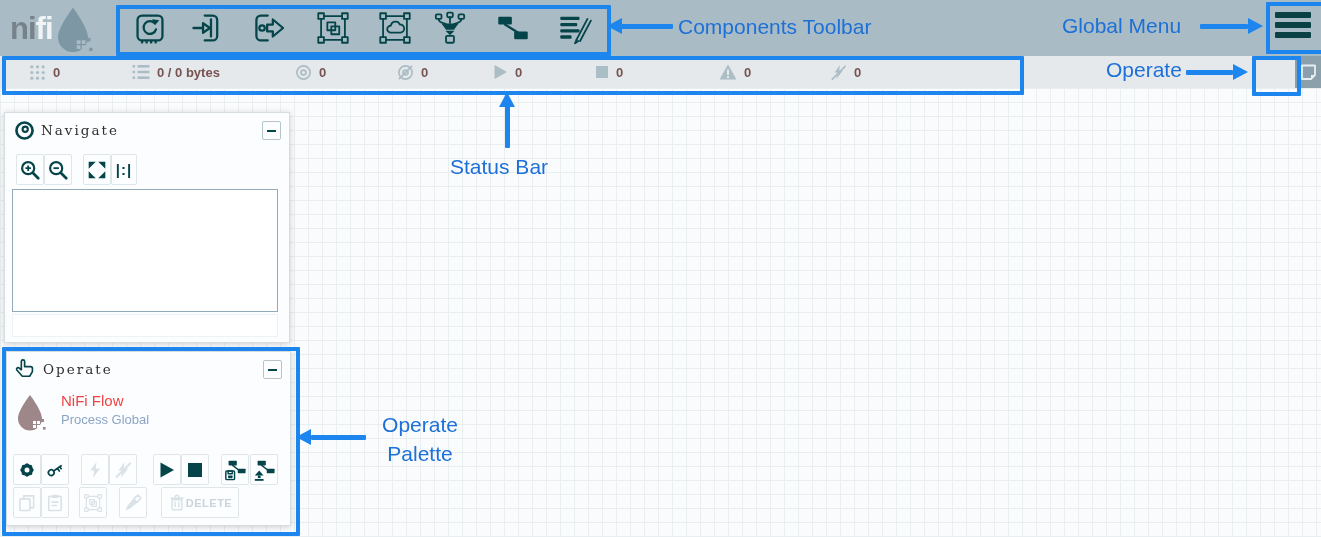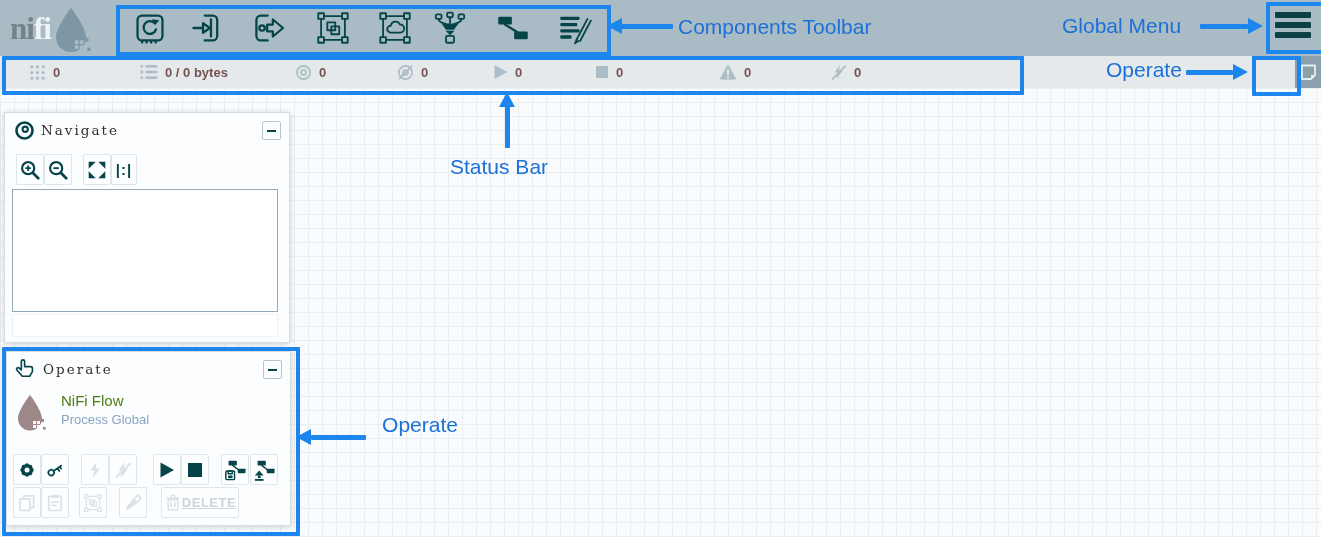--- a/index.html
+++ b/index.html
@@ -1,21 +1,21 @@
 <!DOCTYPE html>
 <html><head>
 <meta charset="utf-8">
 <style>
   html,body{margin:0;padding:0;background:#fff;}
   .app{position:relative;width:1321px;height:537px;overflow:hidden;
        font-family:"Liberation Sans",sans-serif;-webkit-font-smoothing:antialiased;}
 
   
   .hdr{position:absolute;left:0;top:0;width:1321px;height:56px;background:#a9bbc5;}
-  .logo{position:absolute;left:10px;top:7px;height:44px;display:flex;align-items:center;font-family:Liberation Serif, serif;}
+  .logo{position:absolute;left:10px;top:7px;height:44px;display:flex;align-items:center;}
   .logo .wordmark{font-weight:bold;font-size:31px;letter-spacing:-1px;line-height:44px;}
   .logo .ni{color:#76838b}.logo .fi{color:#f1f4f5}
   .cbtn{position:absolute;top:11px;width:36px;height:34px;display:flex;align-items:center;justify-content:center;cursor:pointer;}
   .gmenu{position:absolute;left:1272px;top:9px;width:42px;height:32px;display:flex;flex-direction:column;justify-content:center;gap:4px;cursor:pointer;}
   .gmenu i{display:block;width:36px;height:6px;background:#0a4145;border-radius:1px;margin:0 auto;}
 
   
   .sbar{position:absolute;left:0;top:56px;width:1321px;height:32px;background:#e5e9ec;}
   .stat{position:absolute;top:0;height:32px;display:flex;align-items:center;gap:7px;}
   .stat .v{font-size:13px;font-weight:600;color:#775351;}
@@ -32,23 +32,23 @@
   .panel{position:absolute;background:#fcfdfe;border:1px solid #d6dde0;box-shadow:0 1px 6px rgba(0,0,0,.18);}
   .ptitle{font-family:"DejaVu Serif",serif;font-size:13.5px;letter-spacing:2px;color:#2e2e2e;}
   .collapse{position:absolute;right:8px;top:8px;width:17px;height:17px;border:1px solid #b7c4cb;border-radius:2px;
             background:#fcfdfe;display:flex;align-items:center;justify-content:center;cursor:pointer;}
   .collapse b{display:block;width:9px;height:2px;background:#05454a;}
   .pbtn{position:absolute;width:26px;height:29px;background:#fdfeff;border:1px solid #dee6e9;border-radius:2px;
         display:flex;align-items:center;justify-content:center;cursor:pointer;}
   .pbtn.dis{cursor:default;}
   .birdseye{position:absolute;background:#fff;border:1px solid #93aab9;}
   .birdseye2{position:absolute;background:#fff;border:1px solid #eef2f4;}
-  .dellabel{font-size:13px;font-weight:700;letter-spacing:.5px;color:#c9d5da;text-decoration:underline;}
-
-  .flowname{position:absolute;font-size:15px;color:#4d7c0f;}
+  .dellabel{font-size:11px;font-weight:700;letter-spacing:.5px;color:#c9d5da;}
+
+  .flowname{position:absolute;font-size:15px;color:#ef4444;}
   .flowtype{position:absolute;font-size:13px;color:#8aa5c5;}
   .flowid{position:absolute;font-size:13px;color:#9a625c;}
 
   
   .tk{fill:none;stroke:#05454a;stroke-width:2;stroke-linecap:round;stroke-linejoin:round;}
   .tk15{fill:none;stroke:#05454a;stroke-width:1.6;stroke-linecap:round;stroke-linejoin:round;}
   .tf{fill:#05454a;stroke:none;}
   .sk{fill:none;stroke:#abbdc5;stroke-width:1.8;stroke-linecap:round;stroke-linejoin:round;}
   .sf{fill:#abbdc5;stroke:none;}
   .dk{fill:none;stroke:#d9e2e6;stroke-width:2;stroke-linecap:round;stroke-linejoin:round;}
@@ -195,21 +195,21 @@
             <circle cx="9" cy="9" r="1.7"></circle>
             <circle cx="15" cy="9" r="1.7"></circle>
           <circle cx="3" cy="15" r="1.7"></circle>
             <circle cx="9" cy="15" r="1.7"></circle>
             <circle cx="15" cy="15" r="1.7"></circle>
         </g>
       </svg>
       <span class="v">0</span>
     </div>
 
-    <div class="stat" style="left:140px">
+    <div class="stat" style="left:132px">
       <svg class="ic" width="18" height="16" viewBox="0 0 18 16">
         <g class="sf">
           <rect x="0.5" y="1" width="2.6" height="2.6"></rect>
             <rect x="5.5" y="1" width="12" height="2.6"></rect>
           <rect x="0.5" y="6.7" width="2.6" height="2.6"></rect>
             <rect x="5.5" y="6.7" width="12" height="2.6"></rect>
           <rect x="0.5" y="12.4" width="2.6" height="2.6"></rect>
             <rect x="5.5" y="12.4" width="12" height="2.6"></rect>
         </g>
       </svg>
@@ -468,15 +468,16 @@
   <div class="ann a-label" style="left:1106px;top:58px;">Operate</div>
   <div class="ann a-line" style="left:1186px;top:69.5px;width:47px;height:5px;"></div>
   <div class="ann a-right" style="left:1233px;top:64px;"></div>
   <div class="ann a-box" style="left:1252px;top:56px;width:41px;height:32px;"></div>
 
   <div class="ann a-box" style="left:2px;top:347px;width:290px;height:181px;"></div>
   <div class="ann a-left" style="left:296px;top:429px;"></div>
   <div class="ann a-line" style="left:311px;top:434.5px;width:55px;height:5px;"></div>
   <div class="ann a-label" style="left:360px;top:410px;width:120px;text-align:center;line-height:29px;">
     <div>Operate</div>
+    <div>Palette</div>
   </div>
 
 </div>
 
 </body></html>

